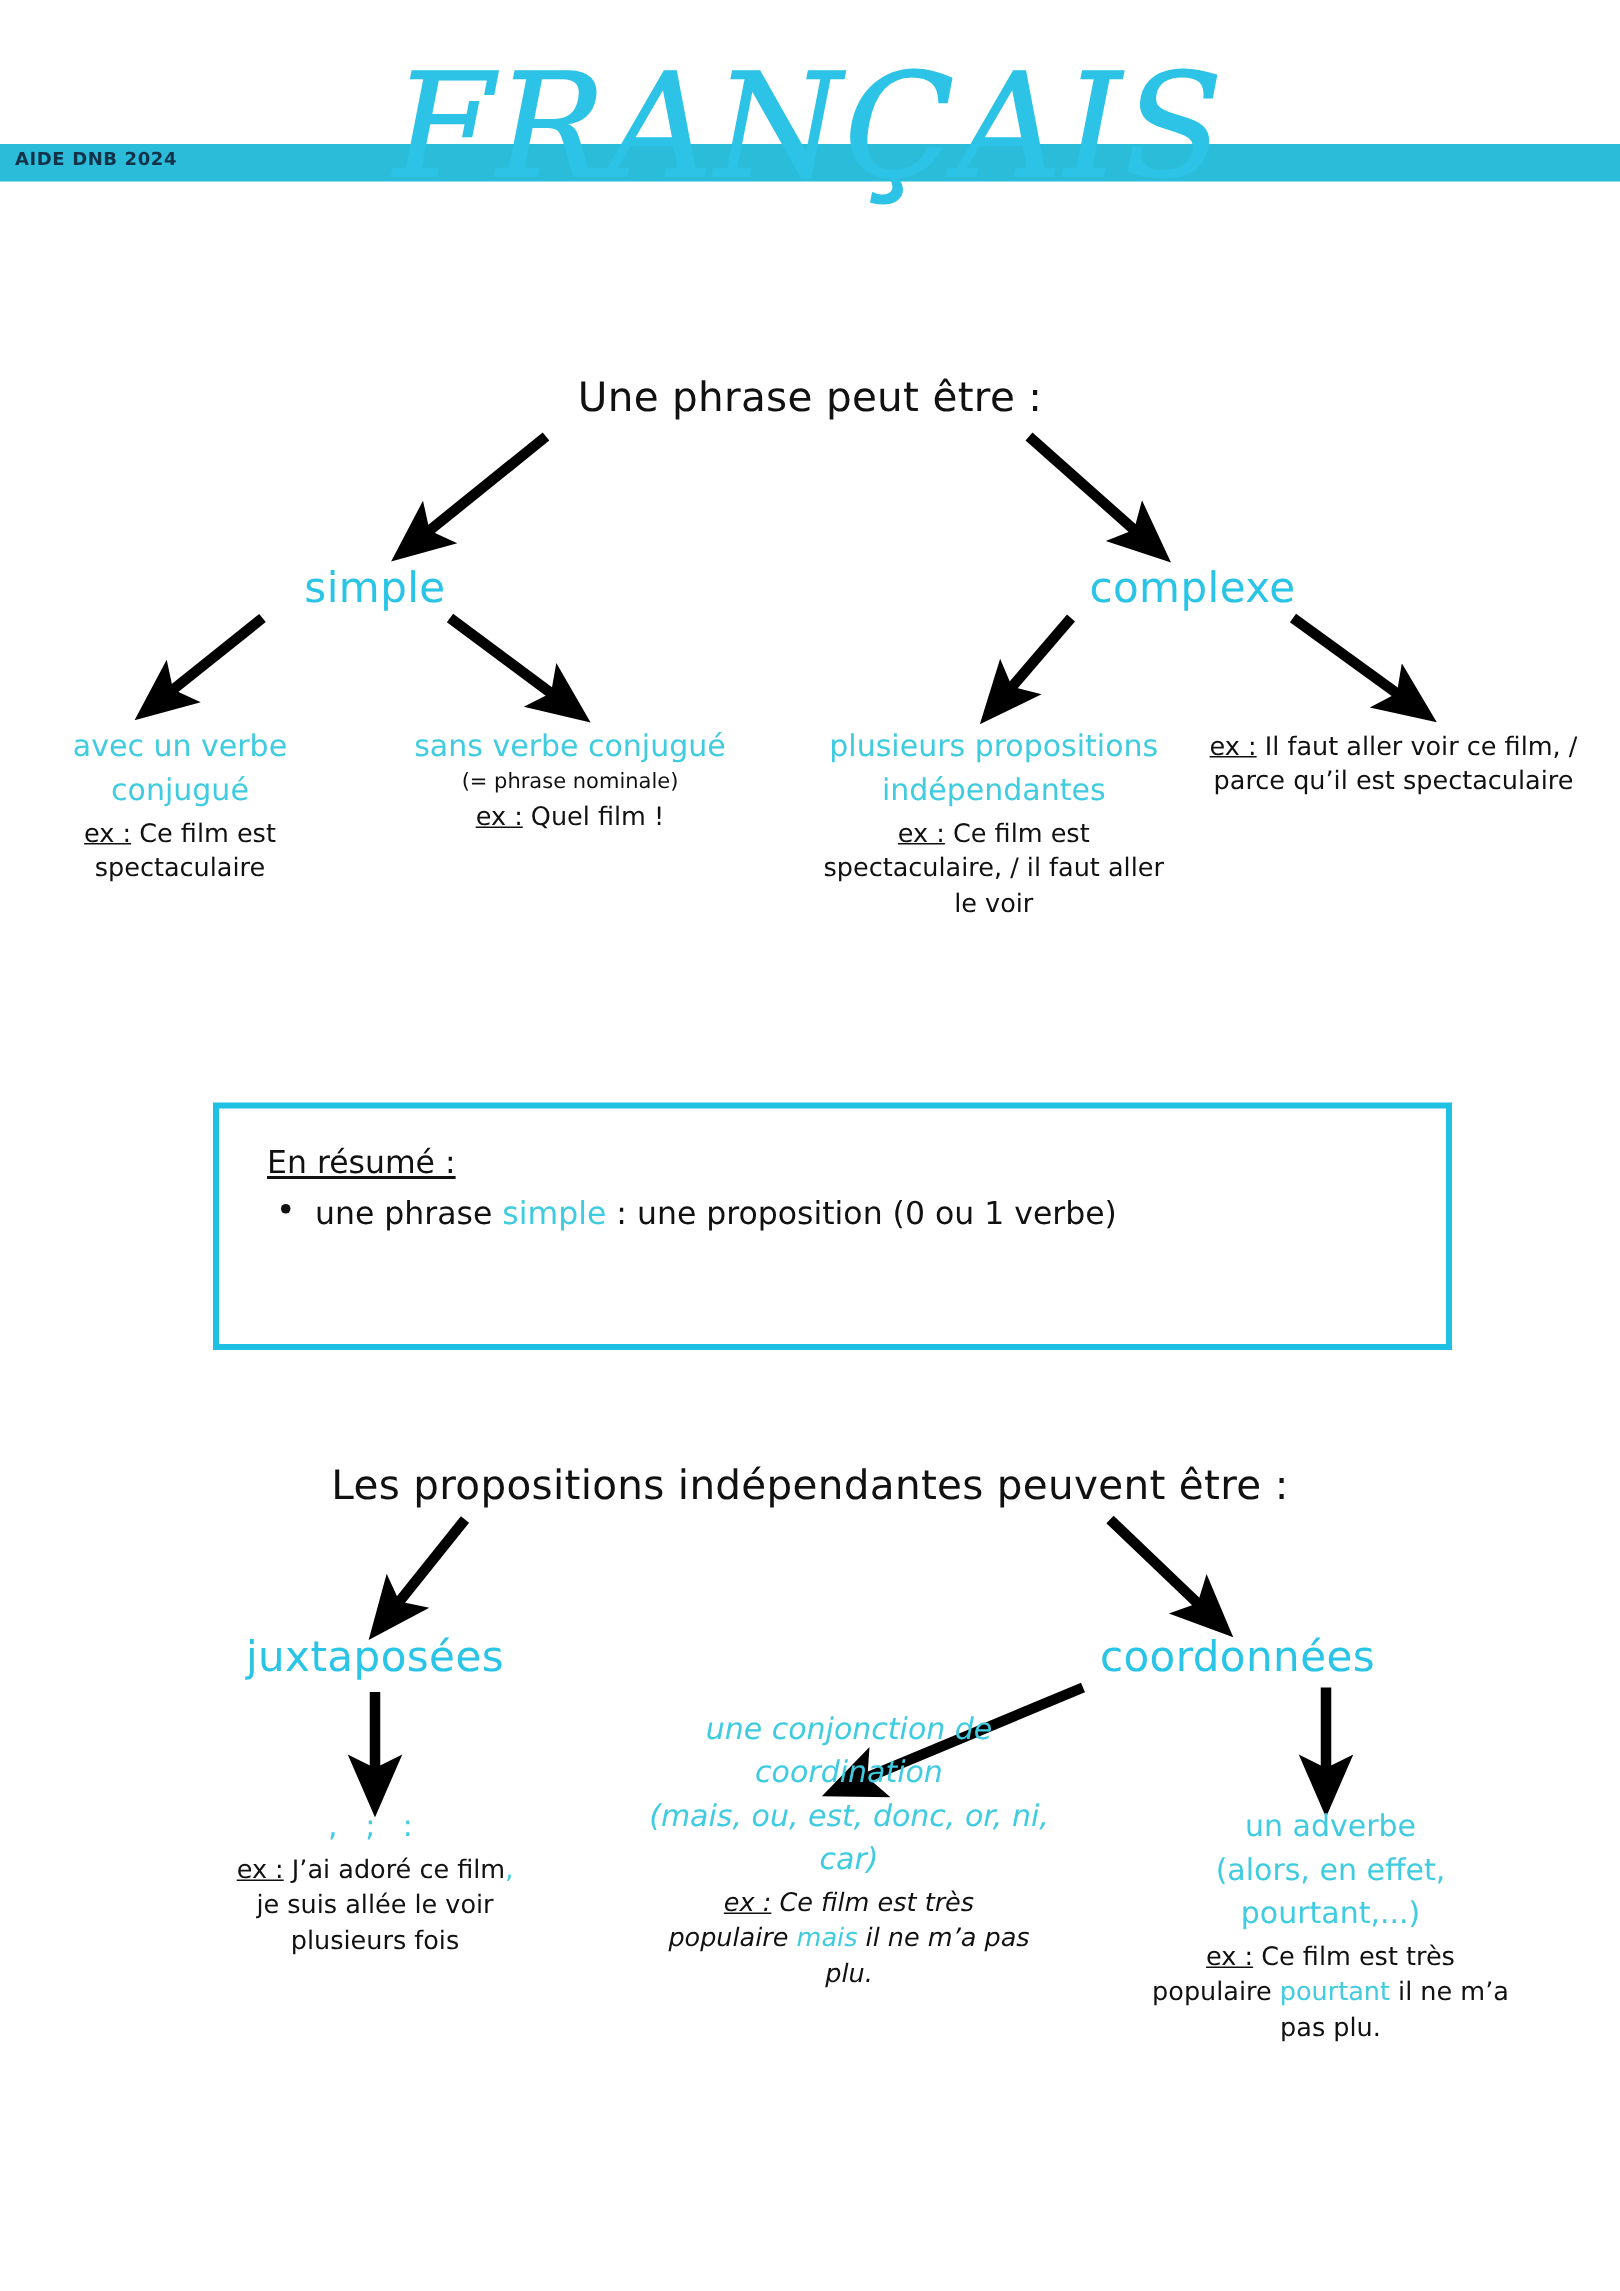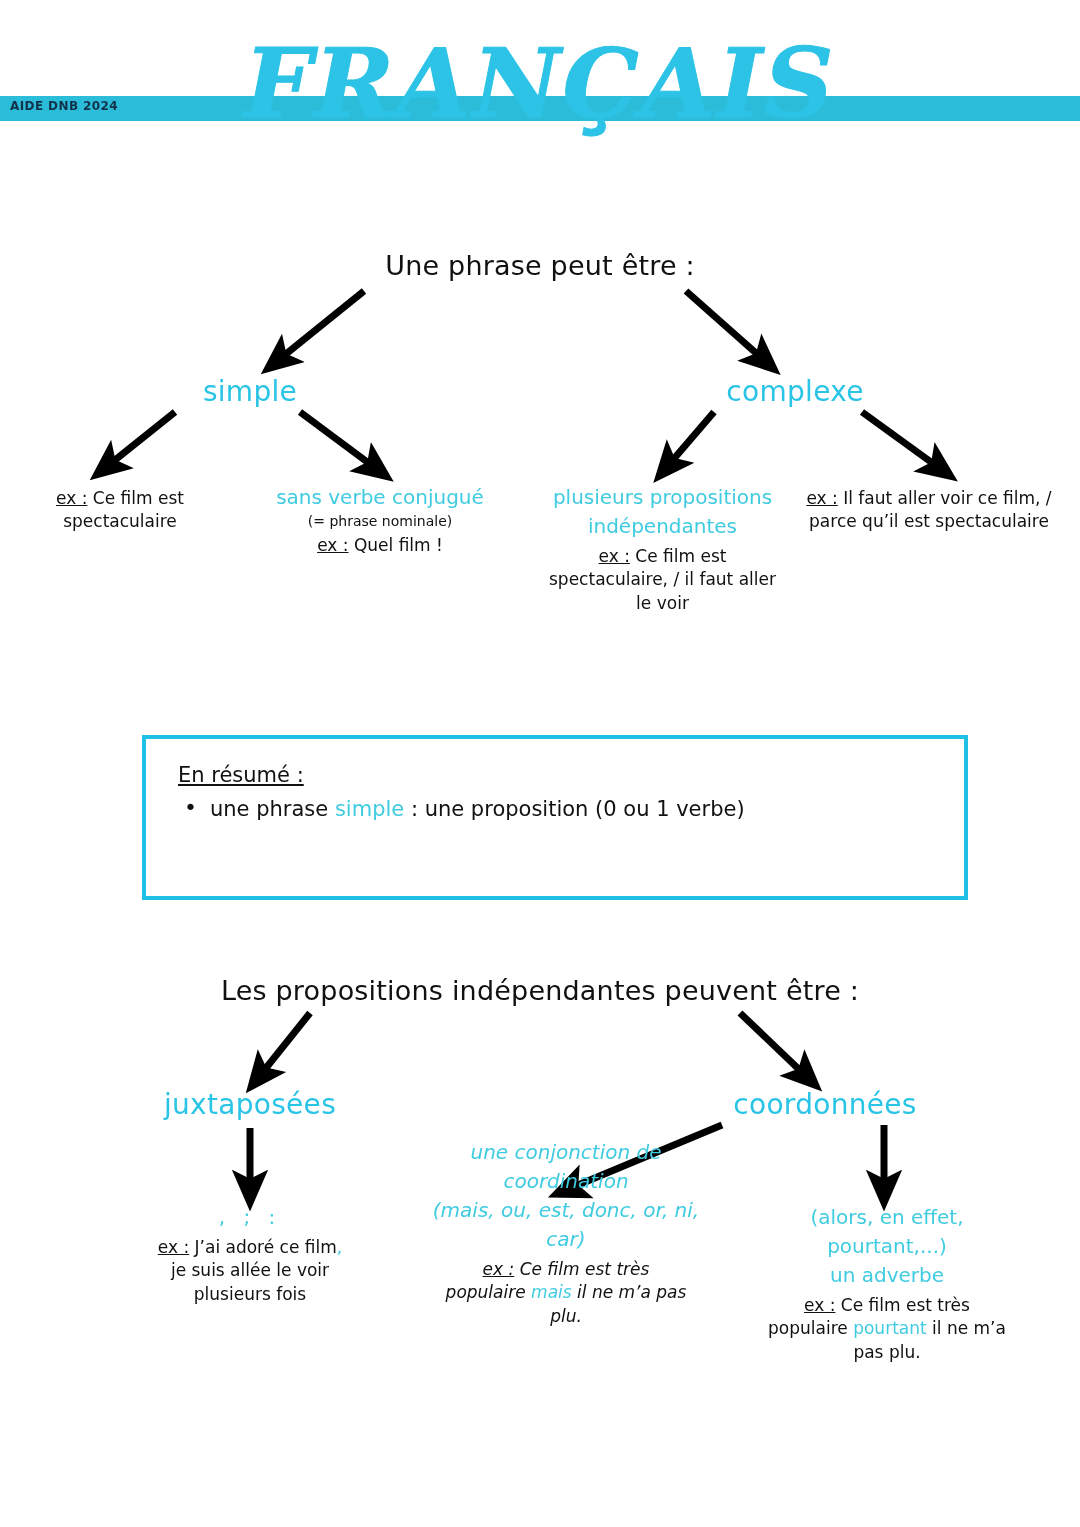--- a/index.html
+++ b/index.html
@@ -21,21 +21,21 @@
     position:absolute; left:10px; top:99px;
     font-size:12px; font-weight:bold; letter-spacing:.4px;
     color:#12324a;
     font-family:"DejaVu Sans", sans-serif;
   }
   .doc-title{
     position:absolute; left:0; top:36px; width:1080px;
     text-align:center;
     font-family:"DejaVu Serif", serif;
     font-size:96px; line-height:1;
-    font-weight:bold;
+    font-weight:normal;
     font-style:italic;
     color:#2cc3e6;
     letter-spacing:2px;
     -webkit-text-stroke:1px #2cc3e6;
   }
 
   
   .tnode{
     position:absolute;
     text-align:center;
@@ -132,20 +132,21 @@
       <line x1="884" y1="1125" x2="884" y2="1192"></line>
     </g>
   </svg>
 
   <div class="tnode root-title" style="left:0;top:250px;width:1080px;">Une phrase peut être :</div>
 
   <div class="tnode branch" style="left:150px;top:375px;width:200px;">simple</div>
   <div class="tnode branch" style="left:690px;top:375px;width:210px;">complexe</div>
 
   <div class="tnode" style="left:20px;top:483px;width:200px;">
+    <div class="leaf-label">avec un verbe conjugué</div>
     <div class="ex" style="margin-top:4px;">
       <u>ex :</u>
       <span>Ce film est</span><br>
       <span>spectaculaire</span>
     </div>
   </div>
 
   <div class="tnode" style="left:250px;top:483px;width:260px;">
     <div class="leaf-label">sans verbe conjugué</div>
     <div class="leaf-sub">(= phrase nominale)</div>
@@ -202,22 +203,22 @@
     <div class="leaf-label">(mais, ou, est, donc, or, ni, car)</div>
     <div class="ex" style="margin-top:4px;">
       <u>ex :</u>
       <span>Ce film est très</span><br>
       <span>populaire </span><span class="hl">mais</span><span> il ne m’a pas</span><br>
       <span>plu.</span>
     </div>
   </div>
 
   <div class="tnode" style="left:762px;top:1203px;width:250px;">
+    <div class="leaf-label">un adverbe</div>
     <div class="leaf-label">(alors, en effet, pourtant,...)</div>
-    <div class="leaf-label">un adverbe</div>
     <div class="ex" style="margin-top:4px;">
       <u>ex :</u>
       <span>Ce film est très</span><br>
       <span>populaire </span><span class="hl">pourtant</span><span> il ne m’a</span><br>
       <span>pas plu.</span>
     </div>
   </div>
 
 </div>
 

